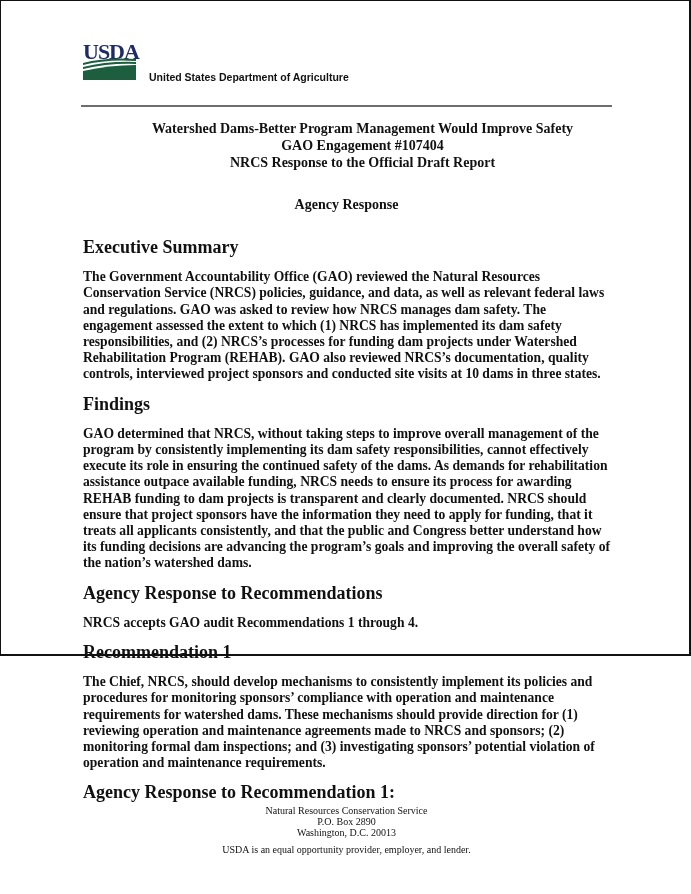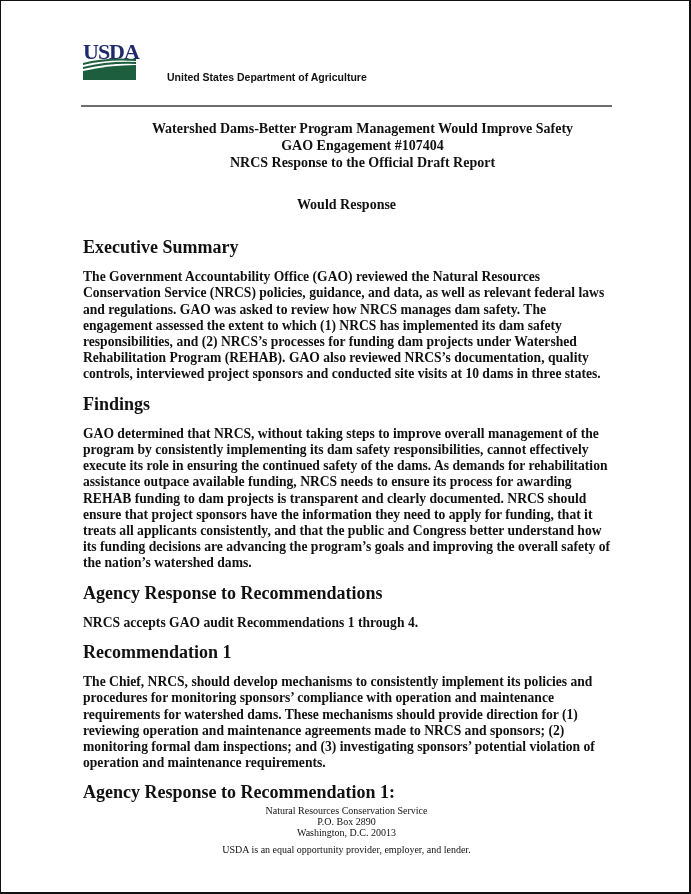--- a/index.html
+++ b/index.html
@@ -1,19 +1,19 @@
 <!DOCTYPE html>
 <html><head>
 <meta charset="utf-8">
 <style>
   html, body { margin: 0; padding: 0; background: #ffffff; }
   body { width: 691px; height: 894px; overflow: hidden; }
   .page {
     position: relative;
-    width: 691px; height: 894px;
+    width: 691px; height: 656px;
     box-sizing: border-box;
     border-top: 1px solid #111;
     border-left: 1px solid #111;
     border-right: 2px solid #111;
     border-bottom: 2px solid #111;
     background: #fff;
     font-family: "Liberation Serif", "DejaVu Serif", serif;
     color: #111;
   }
   .logo {
@@ -22,21 +22,21 @@
   }
   .logo-text {
     position: absolute; left: 0; top: -3px;
     font-family: "Liberation Serif", serif;
     font-size: 22px; font-weight: bold; letter-spacing: -1px;
     color: #1f2a6b;
   }
   .agency-name {
     position: absolute; left: 148px; top: 70px;
     font-family: "Liberation Sans", sans-serif;
-    font-size: 10.5px; font-weight: bold; color: #111; margin-left: 18px;
+    font-size: 10.5px; font-weight: bold; color: #111;
   }
   .header-rule {
     position: absolute; left: 80px; top: 104px;
     width: 531px; height: 0;
     border-top: 2px solid #6d6d6d;
   }
   .title-block {
     position: absolute; left: 0; top: 119px; width: 691px;
     text-align: center; font-weight: bold; font-size: 14px; line-height: 17px; padding-left: 16px;
   }
@@ -71,21 +71,21 @@
   </div>
   <div class="agency-name">United States Department of Agriculture</div>
   <div class="header-rule"></div>
 
   <div class="title-block">
     <div>Watershed Dams-Better Program Management Would Improve Safety</div>
     <div>GAO Engagement #107404</div>
     <div>NRCS Response to the Official Draft Report</div>
   </div>
 
-  <div class="agency-response-title">Would Response</div>
+  <div class="agency-response-title">Agency Response</div>
 
   <div class="body">
     <h2>Executive Summary</h2>
     <p>The Government Accountability Office (GAO) reviewed the Natural Resources Conservation Service (NRCS) policies, guidance, and data, as well as relevant federal laws and regulations. GAO was asked to review how NRCS manages dam safety. The engagement assessed the extent to which (1) NRCS has implemented its dam safety responsibilities, and (2) NRCS’s processes for funding dam projects under Watershed Rehabilitation Program (REHAB). GAO also reviewed NRCS’s documentation, quality controls, interviewed project sponsors and conducted site visits at 10 dams in three states.</p>
 
     <h2>Findings</h2>
     <p>GAO determined that NRCS, without taking steps to improve overall management of the program by consistently implementing its dam safety responsibilities, cannot effectively execute its role in ensuring the continued safety of the dams. As demands for rehabilitation assistance outpace available funding, NRCS needs to ensure its process for awarding REHAB funding to dam projects is transparent and clearly documented. NRCS should ensure that project sponsors have the information they need to apply for funding, that it treats all applicants consistently, and that the public and Congress better understand how its funding decisions are advancing the program’s goals and improving the overall safety of the nation’s watershed dams.</p>
 
     <h2>Agency Response to Recommendations</h2>
     <p>NRCS accepts GAO audit Recommendations 1 through 4.</p>

